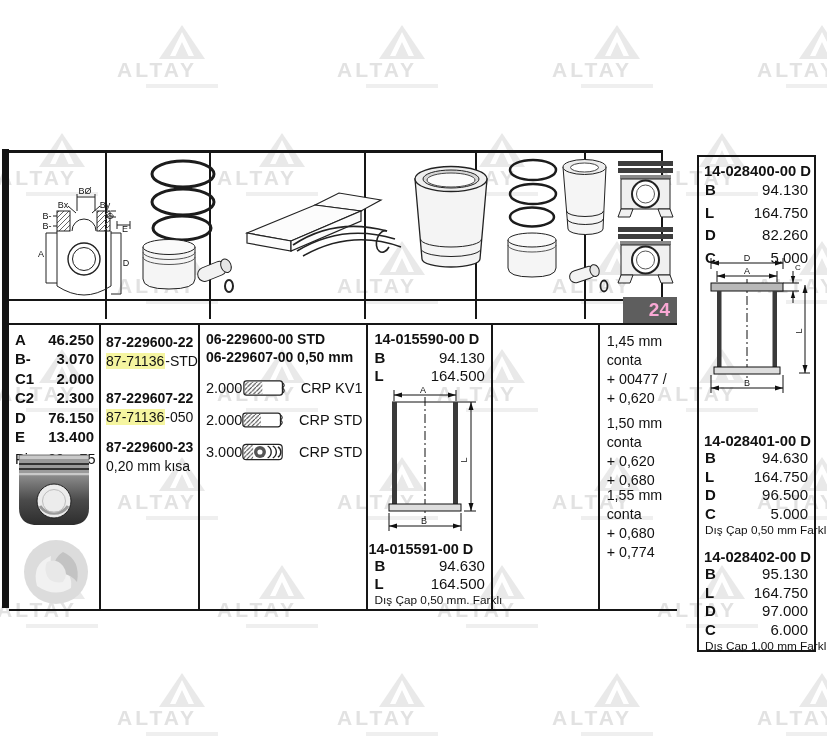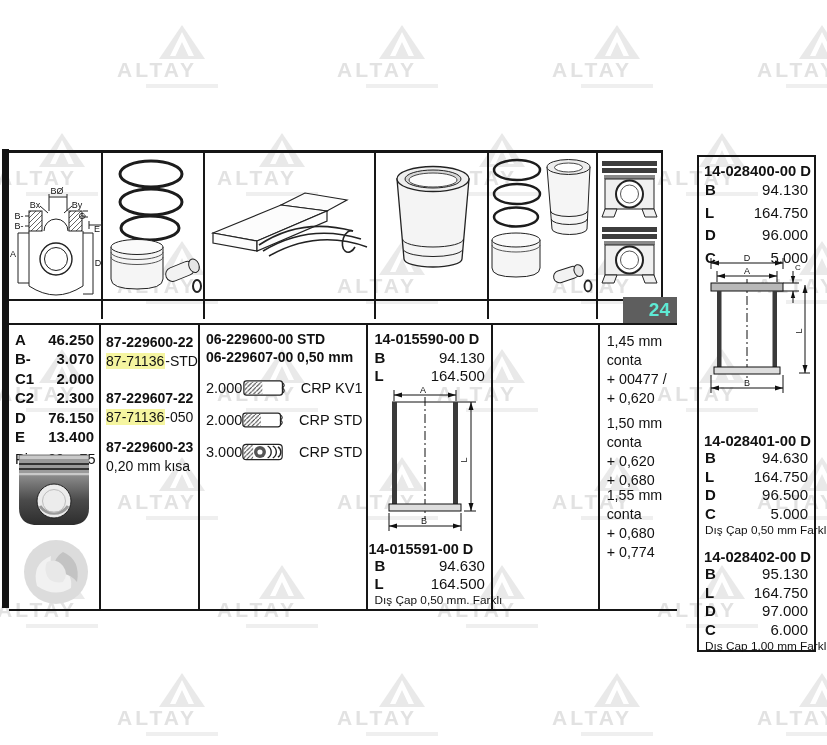--- a/index.html
+++ b/index.html
@@ -8,22 +8,22 @@
   
   .wm-layer{position:absolute;inset:0;z-index:0;}
   .wm{position:absolute;width:130px;text-align:left;}
   .wm svg{display:block;margin:0 auto;}
   .wm-text{font-weight:bold;font-size:21px;letter-spacing:3px;color:#e2e2e2;line-height:1.05;}
   .wm-sub{height:4px;width:72px;margin:3px auto 0;background:#efefef;}
   
   .thickbar{position:absolute;left:2px;top:149px;width:7px;height:459px;background:#141414;z-index:1;}
   .img-row{position:absolute;left:9px;top:150px;width:654px;height:146px;display:flex;
            border-top:3px solid #161616;border-bottom:2px solid #161616;z-index:1;box-sizing:content-box;}
-  .icell{position:relative;border-right:2px solid #161616;box-sizing:border-box;height:166px;}
-  .badge{position:absolute;left:623px;top:297px;width:54px;height:26px;background:#5e5e5e;color:#5eead4;
+  .icell{position:relative;border-right:2px solid #161616;box-sizing:border-box;height:166px;margin-left:28px;}
+  .badge{position:absolute;left:623px;top:297px;width:54px;height:26px;background:#5e5e5e;color:#f9a8d4;
          font-weight:bold;font-size:19px;line-height:26px;text-align:right;padding-right:7px;
          box-sizing:border-box;z-index:2;}
   .data-section{position:absolute;left:9px;top:323px;width:668px;height:284px;display:flex;
            border-top:2px solid #161616;border-bottom:2px solid #161616;z-index:1;box-sizing:content-box;}
   .dcol{position:relative;border-right:2px solid #161616;box-sizing:border-box;height:284px;}
   .dcol.noline{border-right:none;}
   
   .dimlist{position:absolute;top:5px;left:0;right:0;}
   .drow{display:flex;justify-content:space-between;padding:0 5px 0 6px;font-size:15px;line-height:19.4px;}
   .dl{font-weight:bold;}
@@ -679,21 +679,21 @@
       <div class="sp-row">
           <span class="ll">B</span>
           <span>94.130</span>
         </div>
       <div class="sp-row">
           <span class="ll">L</span>
           <span>164.750</span>
         </div>
       <div class="sp-row">
           <span class="ll">D</span>
-          <span>96.000</span>
+          <span>82.260</span>
         </div>
       <div class="sp-row">
           <span class="ll">C</span>
           <span>5.000</span>
         </div>
     </div>
 
     <svg class="absvg" style="left:2px;top:98px" width="112" height="142" viewBox="0 0 112 142">
       <g stroke="#111" stroke-width="1" fill="none">
         <line x1="10" y1="8" x2="82" y2="8"></line>

